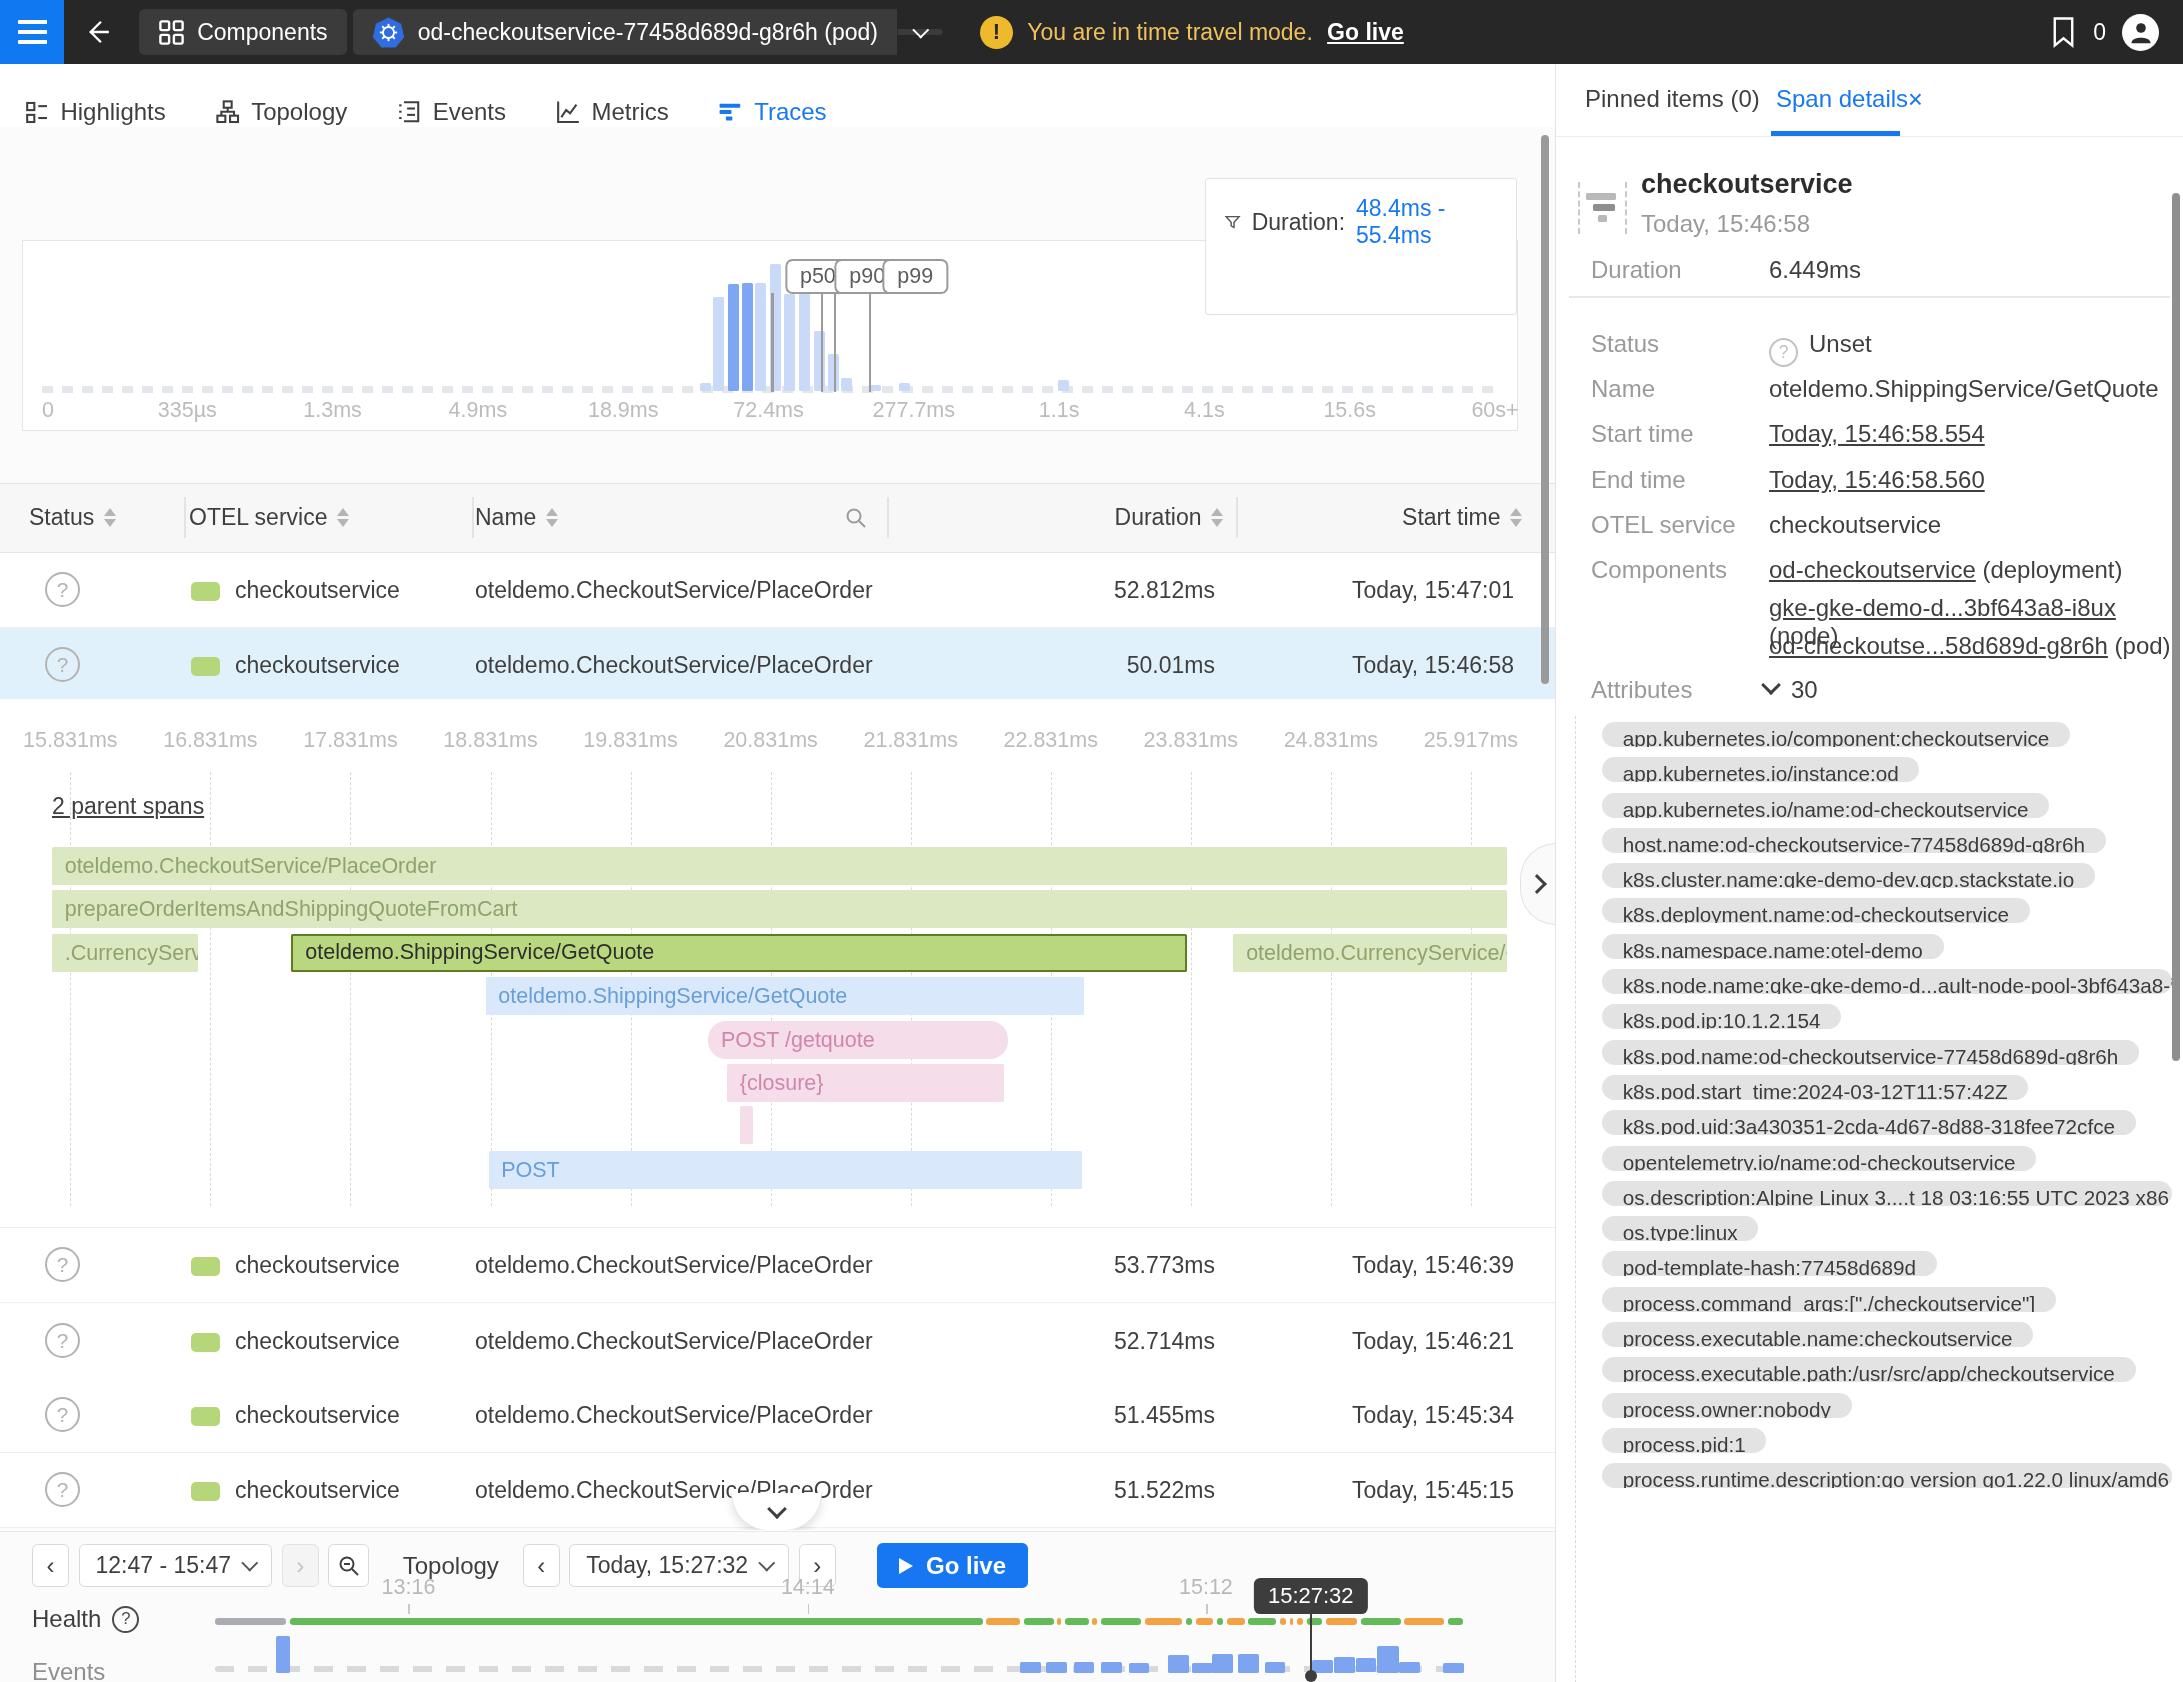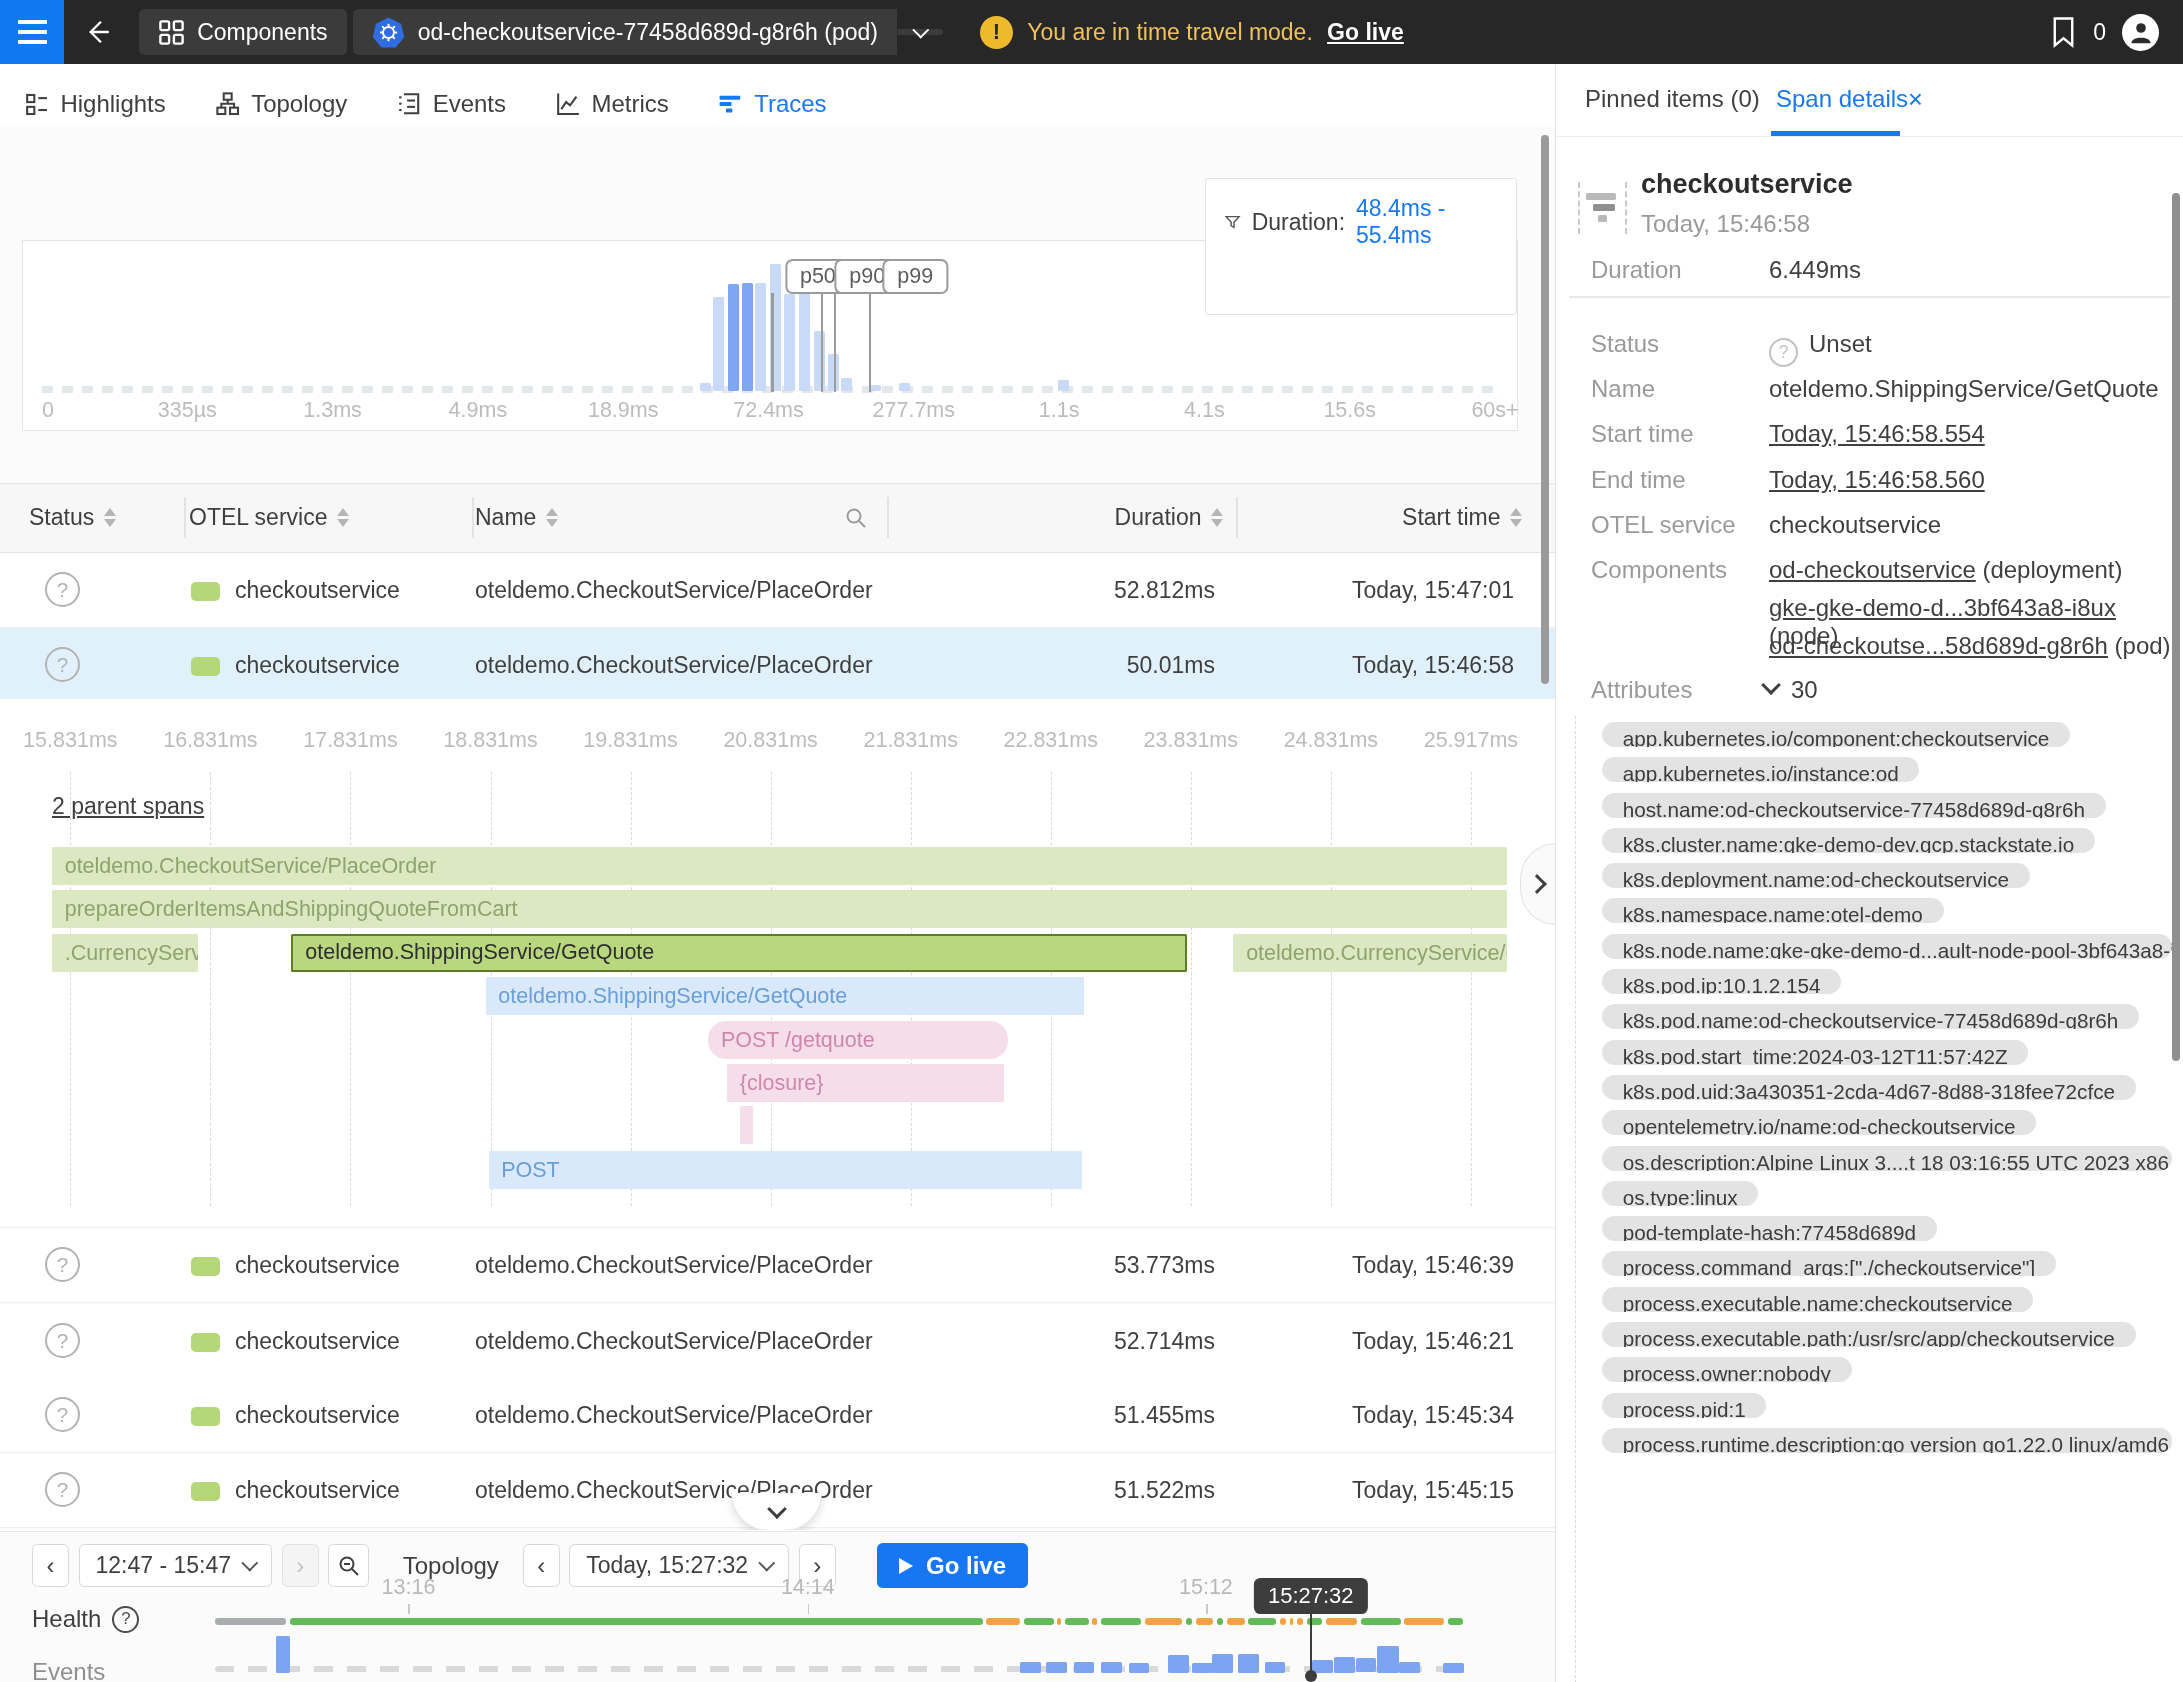--- a/index.html
+++ b/index.html
@@ -24,21 +24,21 @@
   .warn-wrap{display:flex;align-items:center;margin-left:37px;gap:14.3px;font-size:23px;}
   .warn-ic{width:33px;height:33px;border-radius:50%;background:#efb92e;color:#272727;
            display:flex;align-items:center;justify-content:center;font-weight:bold;font-size:22px;}
   .warn-text{color:#efc05c;}
   .golive-link{color:#fff;font-weight:bold;text-decoration:underline;cursor:pointer;}
   .top-right{margin-left:auto;display:flex;align-items:center;gap:16px;padding-right:24px;}
   .pin-count{font-size:23px;color:#fff;}
   .avatar{width:37px;height:37px;border-radius:50%;background:#fff;display:flex;
           align-items:center;justify-content:center;}
   
-  .tabbar{position:absolute;left:0;top:72px;width:1555px;height:64px;background:#fff;
+  .tabbar{position:absolute;left:0;top:80px;width:1555px;height:64px;background:#fff;
           border-bottom:1.6px solid #ececec;display:flex;align-items:center;padding-left:24px;gap:49px;box-sizing:border-box;}
   .tab{display:flex;align-items:center;gap:11px;font-size:24px;color:#3f3f3f;height:62px;
        position:relative;cursor:pointer;}
   .tab.active{color:#1778f2;}
   .tab.active::after{content:"";position:absolute;left:0;right:0;bottom:-1.6px;height:5.6px;background:#1778f2;}
   
   .main{position:absolute;left:0;top:127px;width:1555px;height:1403px;background:#fbfbfb;overflow:hidden;}
   .filter-row{position:absolute;left:25.4px;top:32px;height:48px;display:flex;align-items:center;
               font-size:24px;color:#3f3f3f;}
   .filter-right{position:absolute;left:611px;top:32px;height:48px;display:flex;align-items:center;gap:17.5px;}
@@ -625,20 +625,21 @@
       </div>
 
     <span class="p-label" style="top:612px;">Attributes</span>
     <span class="chev-d" style="position:absolute;left:208px;top:619px;border-color:#3f3f3f;"></span>
     <span class="p-value" style="left:235px;top:612px;">30</span>
 
     <div class="attr-dash"></div>
     <div class="chips" id="attr-chips">
         <div class="chip">app.kubernetes.io/component:checkoutservice</div>
         <div class="chip">app.kubernetes.io/instance:od</div>
+        <div class="chip">app.kubernetes.io/name:od-checkoutservice</div>
         <div class="chip">host.name:od-checkoutservice-77458d689d-g8r6h</div>
         <div class="chip">k8s.cluster.name:gke-demo-dev.gcp.stackstate.io</div>
         <div class="chip">k8s.deployment.name:od-checkoutservice</div>
         <div class="chip">k8s.namespace.name:otel-demo</div>
         <div class="chip">k8s.node.name:gke-gke-demo-d...ault-node-pool-3bf643a8-i8ux</div>
         <div class="chip">k8s.pod.ip:10.1.2.154</div>
         <div class="chip">k8s.pod.name:od-checkoutservice-77458d689d-g8r6h</div>
         <div class="chip">k8s.pod.start_time:2024-03-12T11:57:42Z</div>
         <div class="chip">k8s.pod.uid:3a430351-2cda-4d67-8d88-318fee72cfce</div>
         <div class="chip">opentelemetry.io/name:od-checkoutservice</div>

